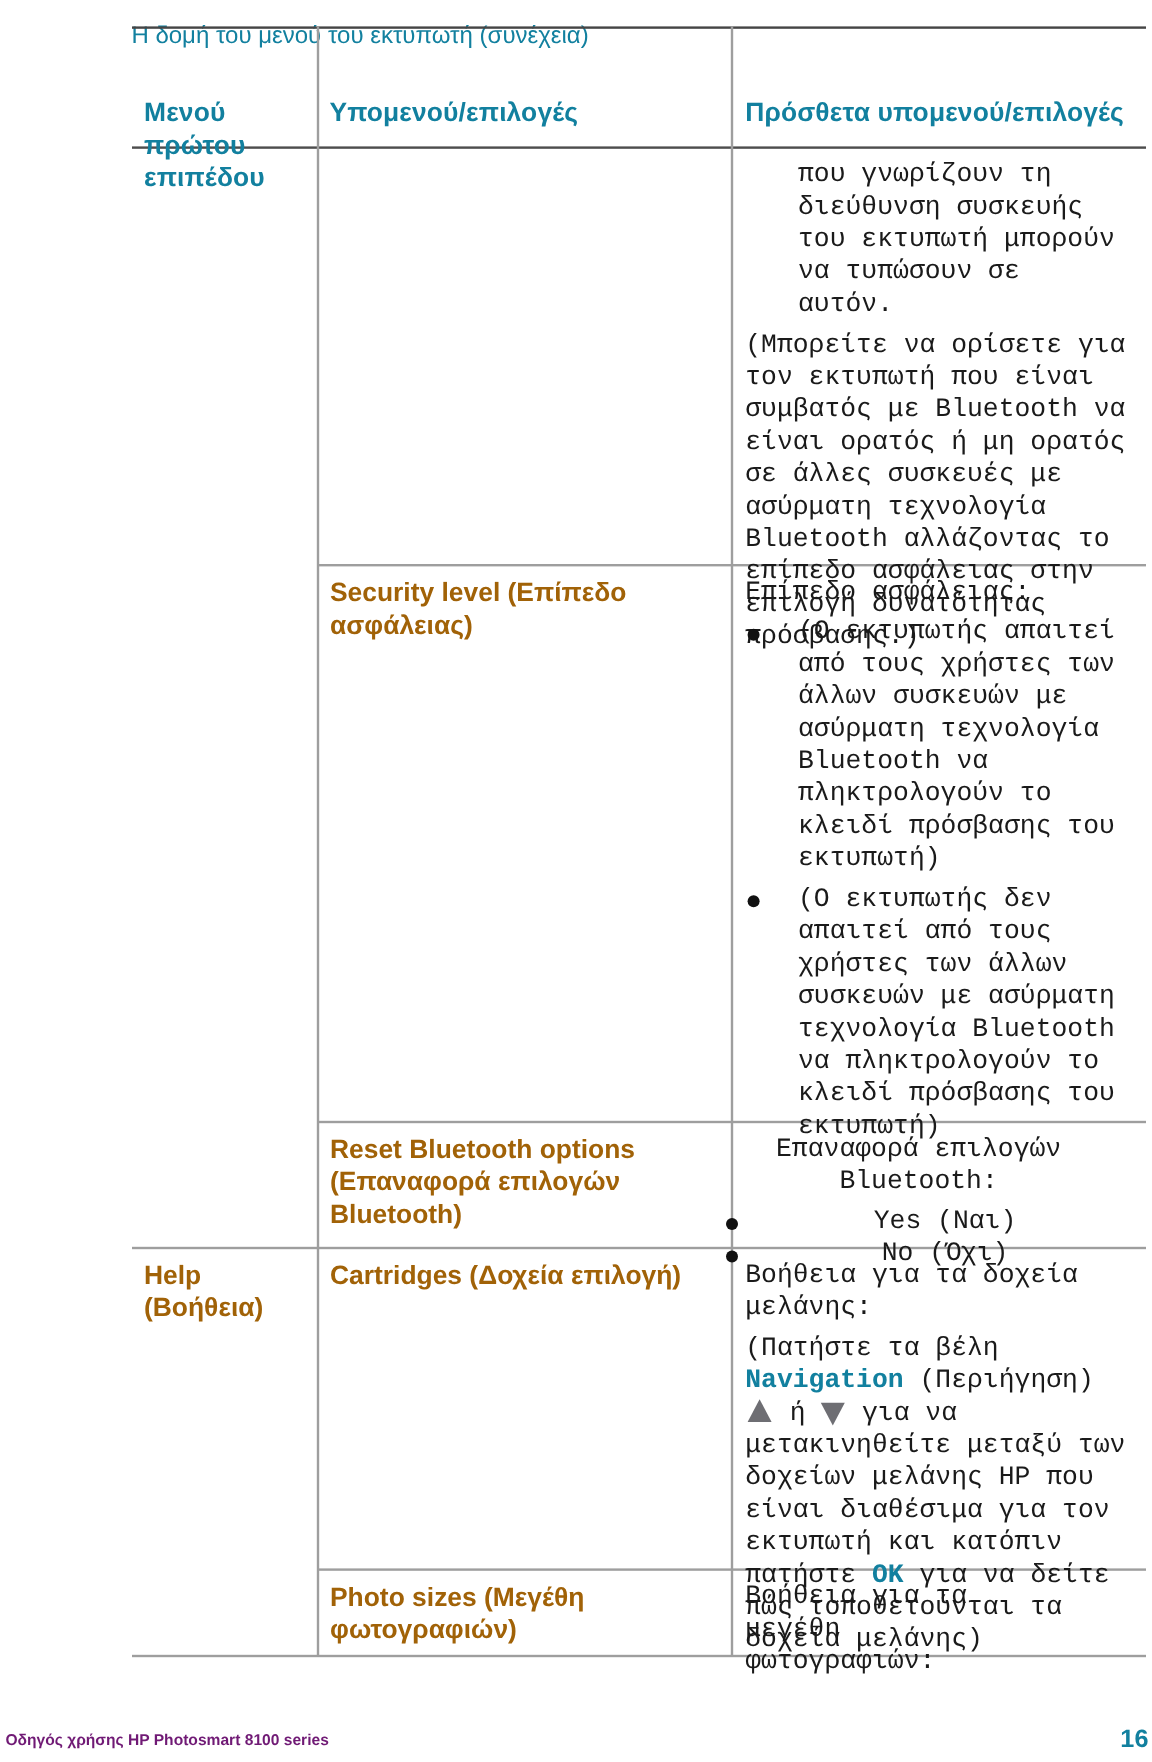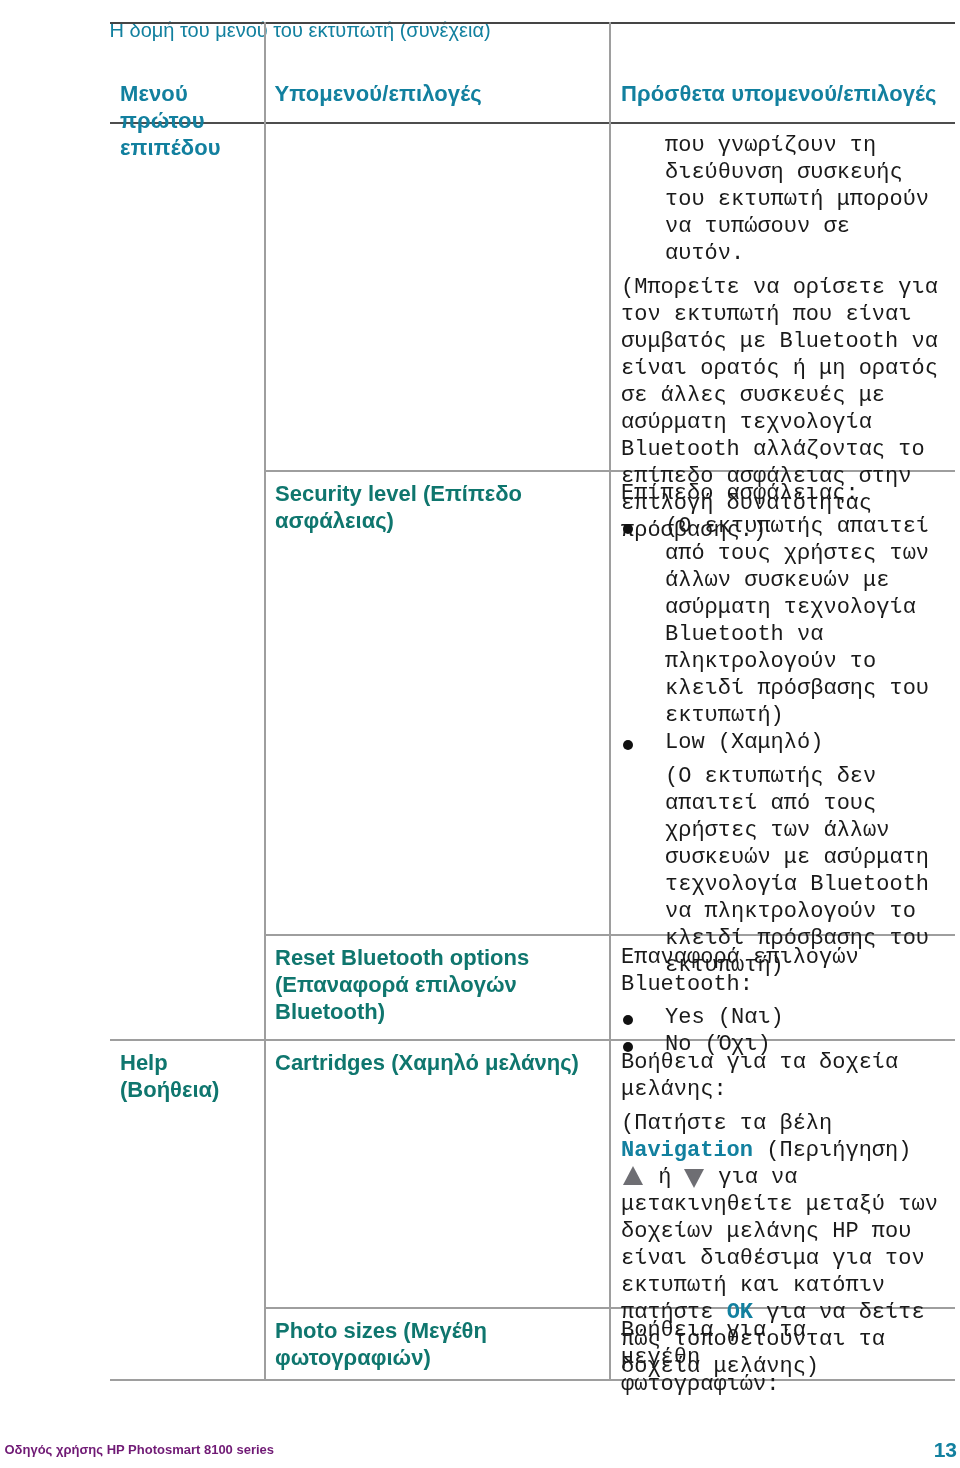--- a/index.html
+++ b/index.html
@@ -13,21 +13,21 @@
   .caption{position:absolute;left:109.5px;top:-1.2px;font-size:20px;color:#12809f;line-height:22px;margin-top:20px;}
 
   .tbl{position:absolute;left:110px;top:22px;width:845px;}
 
   .hr{position:absolute;height:2.3px;background:#454545;}
   .hr.thin{height:2px;background:#9e9e9e;}
   .vr{position:absolute;width:2px;background:#9e9e9e;}
 
   .cell{position:absolute;}
   .hdr{font-size:22px;font-weight:bold;color:#12809f;line-height:27px;letter-spacing:0.12px;margin-top:48px;}
-  .key{font-size:22px;font-weight:bold;color:#0f766e;line-height:27px;}
+  .key{font-size:22px;font-weight:bold;color:#a16207;line-height:27px;}
   .body{font-size:22px;color:#1a1a1a;line-height:27px;}
 
   p{margin:0;font-family:Liberation Mono, monospace;}
   p.sp{margin-top:6.5px;}
   .ind{padding-left:44px;}
 
   ul{margin:6px 0 0 0;padding:0;list-style:none;}
   li{position:relative;padding-left:44px;}
   li .bul{position:absolute;left:2.1px;top:10.6px;width:10px;height:10px;border-radius:50%;background:#111;font-size:0;line-height:0;}
 
@@ -69,49 +69,48 @@
     <div class="cell key" style="left: 165px; top: 458px; width: 325px; max-width: 260px;">Security level (Επίπεδο ασφάλειας)</div>
     <div class="cell body" style="left:511px;top:458px;width:325px;">
       <p>Επίπεδο ασφάλειας:</p>
       <ul>
         <li>
           <span class="bul">●</span>
           <p style="max-width: 280px;">(Ο εκτυπωτής απαιτεί από τους χρήστες των άλλων συσκευών με ασύρματη τεχνολογία Bluetooth να πληκτρολογούν το κλειδί πρόσβασης του εκτυπωτή)</p>
         </li>
         <li>
           <span class="bul">●</span>
-          <p>Low (Χαμηλό)</p>
           <p class="sp" style="max-width: 272px;">(Ο εκτυπωτής δεν απαιτεί από τους χρήστες των άλλων συσκευών με ασύρματη τεχνολογία Bluetooth να πληκτρολογούν το κλειδί πρόσβασης του εκτυπωτή)</p>
         </li>
       </ul>
     </div>
 
     <div class="cell key" style="left: 165px; top: 922px; width: 325px; max-width: 260px;">Reset Bluetooth options (Επαναφορά επιλογών Bluetooth)</div>
-    <div class="cell body" style="left:511px;top:922px;width:325px;">
+    <div class="cell body" style="left:493px;top:922px;width:325px;text-align:center;">
       <p>Επαναφορά επιλογών Bluetooth:</p>
       <ul>
         <li>
           <span class="bul">●</span>
           <p>Yes (Ναι)</p>
         </li>
         <li>
           <span class="bul">●</span>
           <p>No (Όχι)</p>
         </li>
       </ul>
     </div>
 
     <div class="cell key" style="left: 10px; top: 1027px; width: 135px; max-width: 100px;">Help (Βοήθεια)</div>
-    <div class="cell key" style="left: 165px; top: 1027px; width: 325px; max-width: 320px;">Cartridges (Χαμηλό μελάνης)</div>
+    <div class="cell key" style="left: 165px; top: 1027px; width: 325px; max-width: 320px;">Cartridges (Δοχεία επιλογή)</div>
     <div class="cell body" style="left:511px;top:1027px;width:325px;">
       <p>Βοήθεια για τα δοχεία μελάνης:</p>
       <p class="sp" style="width:325px;"><span>(Πατήστε τα βέλη </span><span class="accent">Navigation</span><span> (Περιήγηση) </span><span class="tri up"></span><span> ή </span><span class="tri down"></span><span> για να μετακινηθείτε μεταξύ των δοχείων μελάνης HP που είναι διαθέσιμα για τον εκτυπωτή και κατόπιν πατήστε </span><span class="accent">OK</span><span> για να δείτε πώς τοποθετούνται τα δοχεία μελάνης)</span></p>
     </div>
 
     <div class="cell key" style="left: 165px; top: 1295px; width: 325px; max-width: 260px;">Photo sizes (Μεγέθη φωτογραφιών)</div>
     <div class="cell body" style="left:511px;top:1295px;width:325px;">
       <p style="max-width: 240px;">Βοήθεια για τα μεγέθη φωτογραφιών:</p>
     </div>
   </div>
 
   <div class="footer-title">Οδηγός χρήσης HP Photosmart 8100 series</div>
-  <div class="footer-page">13</div>
+  <div class="footer-page">16</div>
 </div>
 
 </body></html>

